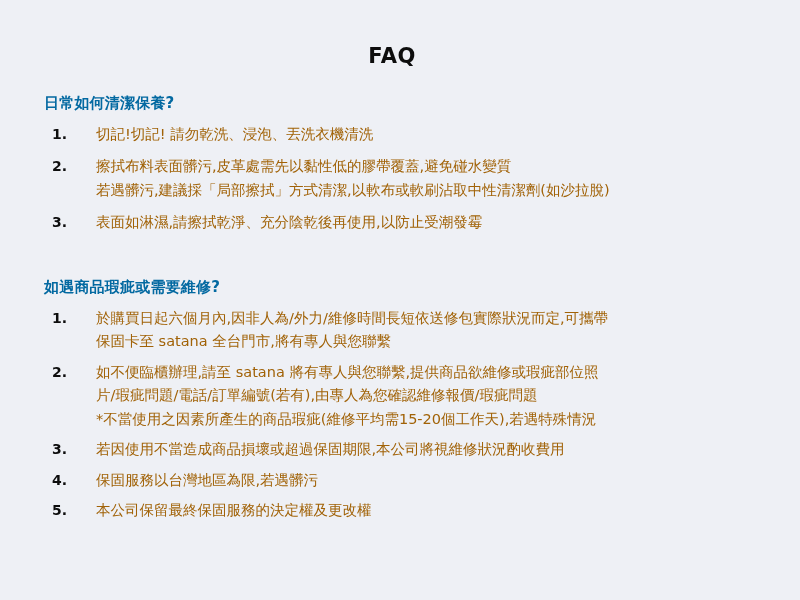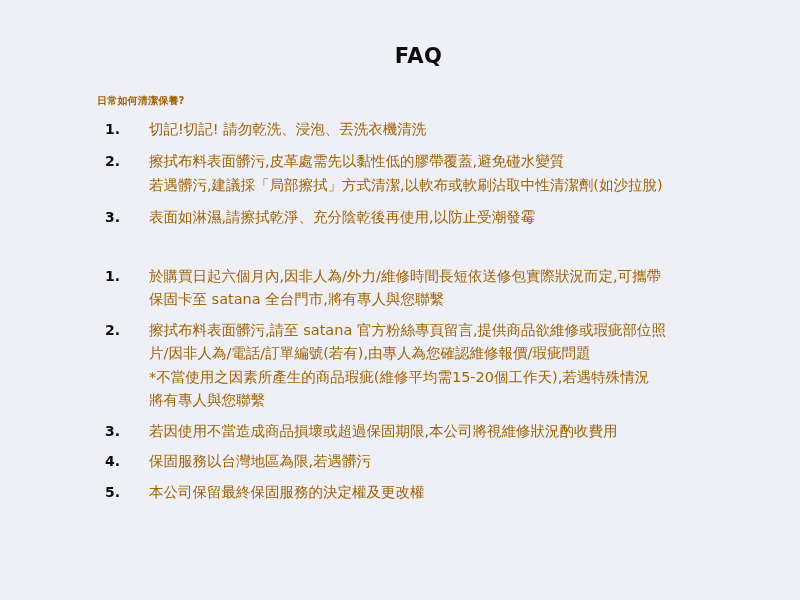--- a/index.html
+++ b/index.html
@@ -12,38 +12,38 @@
     background: #eef0f5;
     font-family: "DejaVu Sans", "Liberation Sans", sans-serif;
     color: #111111;
     overflow: hidden;
   }
   .slide {
     position: relative;
     width: 800px;
     height: 600px;
     box-sizing: border-box;
-    padding: 44px 60px 0 97px;
+    padding: 44px 60px 0 44px;
   }
   .title {
     text-align: center;
     font-size: 21px;
     font-weight: bold;
     letter-spacing: 0.5px;
     margin: 0 0 26px 0;
     color: #0d0d0d;
   }
   .section {
     margin-bottom: 8px;
   }
   .section-heading {
-    font-size: 10px;
+    font-size: 15px;
     font-weight: bold;
     margin: 8px 0 10px 0;
-    color: #a16207;
+    color: #0369a1;
     letter-spacing: 0.2px;
   }
   .section-gap {
     height: 26px;
   }
   ol.items {
     list-style: none;
     margin: 0;
     padding: 0;
   }
@@ -108,37 +108,37 @@
           <span class="line">表面如淋濕,請擦拭乾淨、充分陰乾後再使用,以防止受潮發霉</span>
         </span>
       </li>
 
     </ol>
   </div>
 
   <div class="section-gap"></div>
 
   <div class="section">
+    <div class="section-heading">如遇商品瑕疵或需要維修?</div>
     <ol class="items faq-2">
 
       <li class="item">
         <span class="marker">1.</span>
         <span class="item-body">
           <span class="line">於購買日起六個月內,因非人為/外力/維修時間長短依送修包實際狀況而定,可攜帶</span>
           <span class="line">保固卡至 satana 全台門市,將有專人與您聯繫</span>
         </span>
       </li>
 
       <li class="item">
         <span class="marker">2.</span>
         <span class="item-body">
-          <span class="line">擦拭布料表面髒污,請至 satana 官方粉絲專頁留言,提供商品欲維修或瑕疵部位照</span>
-          <span class="line">片/因非人為/電話/訂單編號(若有),由專人為您確認維修報價/瑕疵問題</span>
+          <span class="line">如不便臨櫃辦理,請至 satana 將有專人與您聯繫,提供商品欲維修或瑕疵部位照</span>
+          <span class="line">片/瑕疵問題/電話/訂單編號(若有),由專人為您確認維修報價/瑕疵問題</span>
           <span class="line">*不當使用之因素所產生的商品瑕疵(維修平均需15-20個工作天),若遇特殊情況</span>
-          <span class="line">將有專人與您聯繫</span>
         </span>
       </li>
 
       <li class="item">
         <span class="marker">3.</span>
         <span class="item-body">
           <span class="line">若因使用不當造成商品損壞或超過保固期限,本公司將視維修狀況酌收費用</span>
         </span>
       </li>
 

